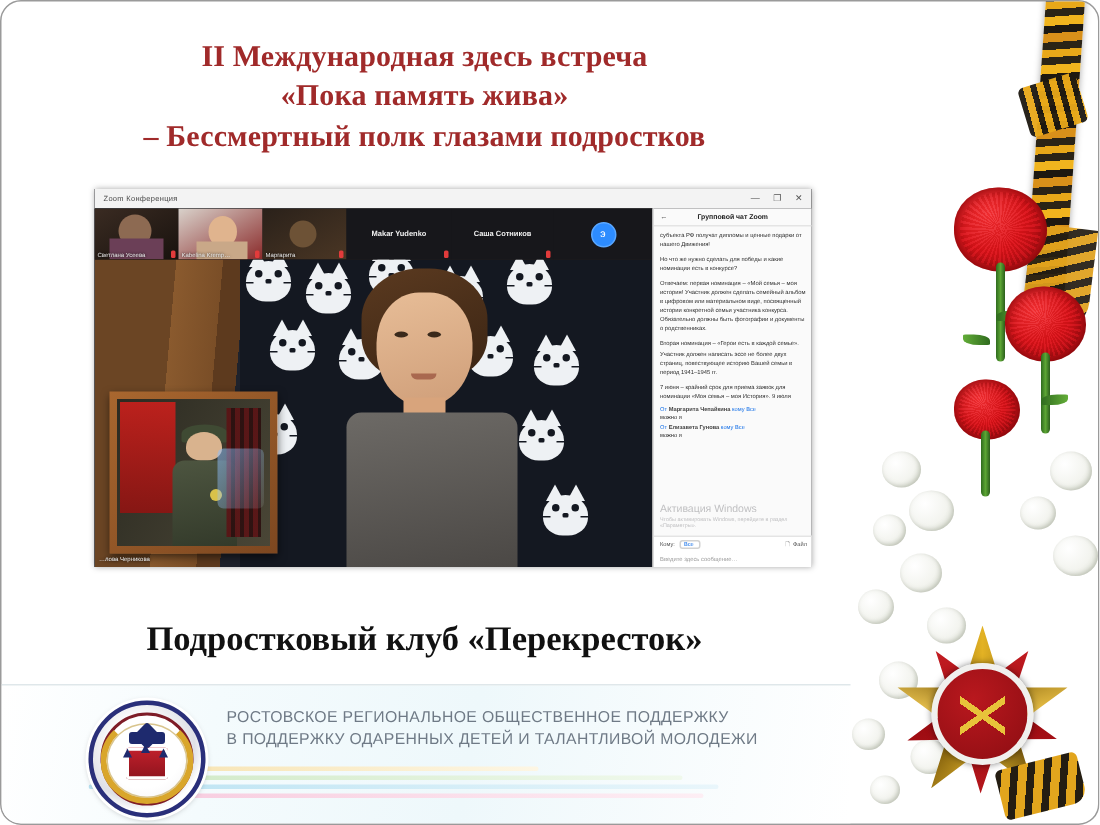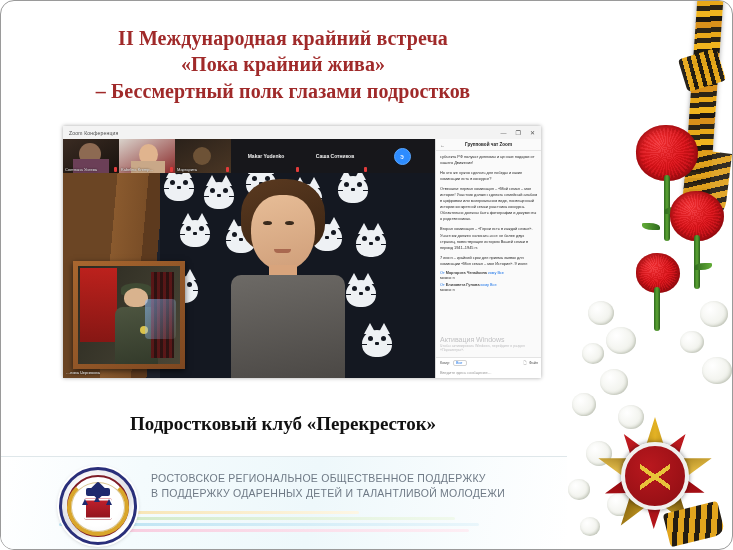--- a/index.html
+++ b/index.html
@@ -167,21 +167,21 @@
   .ft-row .lb{font-size:3.8px;color:#555;}
   .ft-sel{font-size:3.8px;color:#1a73e8;border:1px solid #d2d2d2;border-radius:2px;padding:0 4px 0 2px;}
   .ft-file{margin-left:auto;font-size:3.8px;color:#555;display:flex;align-items:center;gap:2px;}
   .ft-in{font-size:3.9px;color:#9a9a9a;padding:2px 4px 3px;}
   .wm{position:absolute;left:4px;bottom:26px;color:rgba(120,120,125,.45);
       font-size:7px;line-height:1.15;}
   .wm small{font-size:3.6px;display:block;}
 
   
   .club{position:absolute;left:26px;top:412px;width:512px;text-align:center;
-      font-family:"Liberation Serif",serif;font-weight:bold;font-size:19px;color:#111;
+      font-family:"Liberation Serif",serif;font-weight:bold;font-size:23px;color:#111;
       text-shadow:0 1px 0 #fff;}
 
   .footer{position:absolute;left:0;bottom:0;width:566px;height:92px;
       background:linear-gradient(100deg,#ffffff 0%,#f4fbfd 25%,#eef8fb 55%,#ffffff 100%);
       border-top:1px solid #dfe7ea;}
   .swoosh{position:absolute;left:58px;top:8px;width:470px;height:78px;overflow:hidden;}
   .swoosh i{position:absolute;height:3px;border-radius:3px;display:block;}
 
   .logo{position:absolute;left:58px;top:10px;width:72px;height:72px;border-radius:50%;
       background:radial-gradient(circle at 42% 36%,#ffffff 0 26%,#f3f3f5 38%,#dfe0e6 60%,#ffffff 72%);
@@ -211,22 +211,22 @@
       letter-spacing:1.2px;line-height:1;
       background:linear-gradient(180deg,#2f8fd0 0%,#1f5fa8 55%,#153f7d 100%);
       -webkit-background-clip:text;background-clip:text;color:transparent;}
 </style>
 </head>
 <body>
 
 <div id="slide">
 
   <div class="headline">
-    <div>II Международная крайний встреча</div>
-    <div>«Пока крайний жива»</div>
+    <div>II Международная здесь встреча</div>
+    <div>«Пока память жива»</div>
     <div>– Бессмертный полк глазами подростков</div>
   </div>
 
   <div id="zoomshot">
 
     <div class="zbar">
       <div class="ztitle">Zoom Конференция</div>
       <div class="zctrl">
         <span>—</span>
         <span>❐</span>

